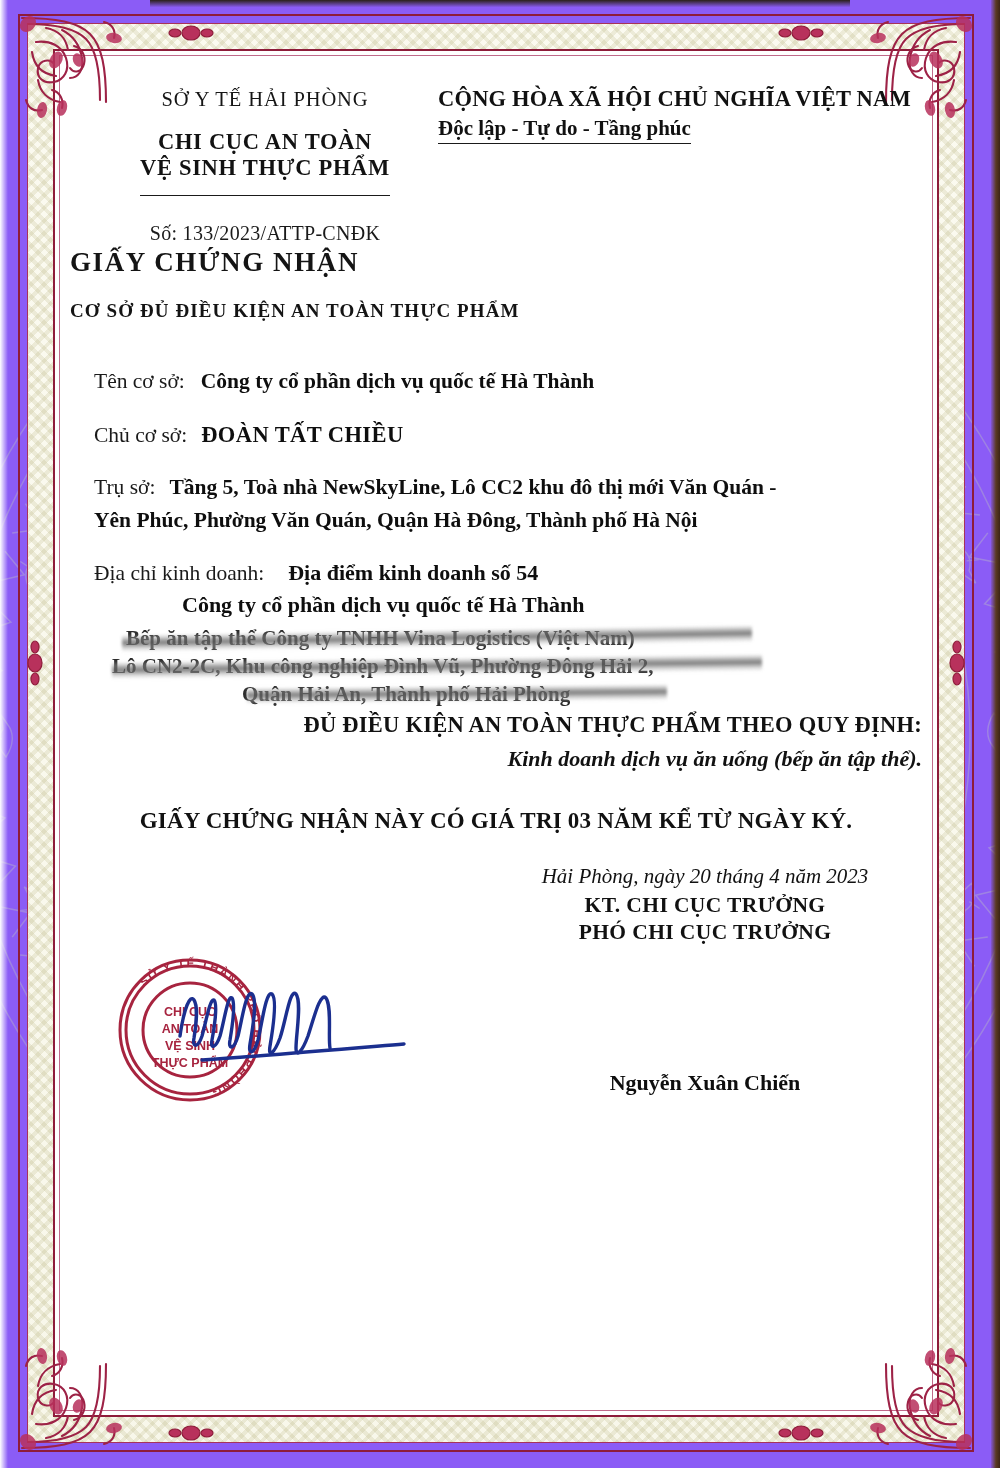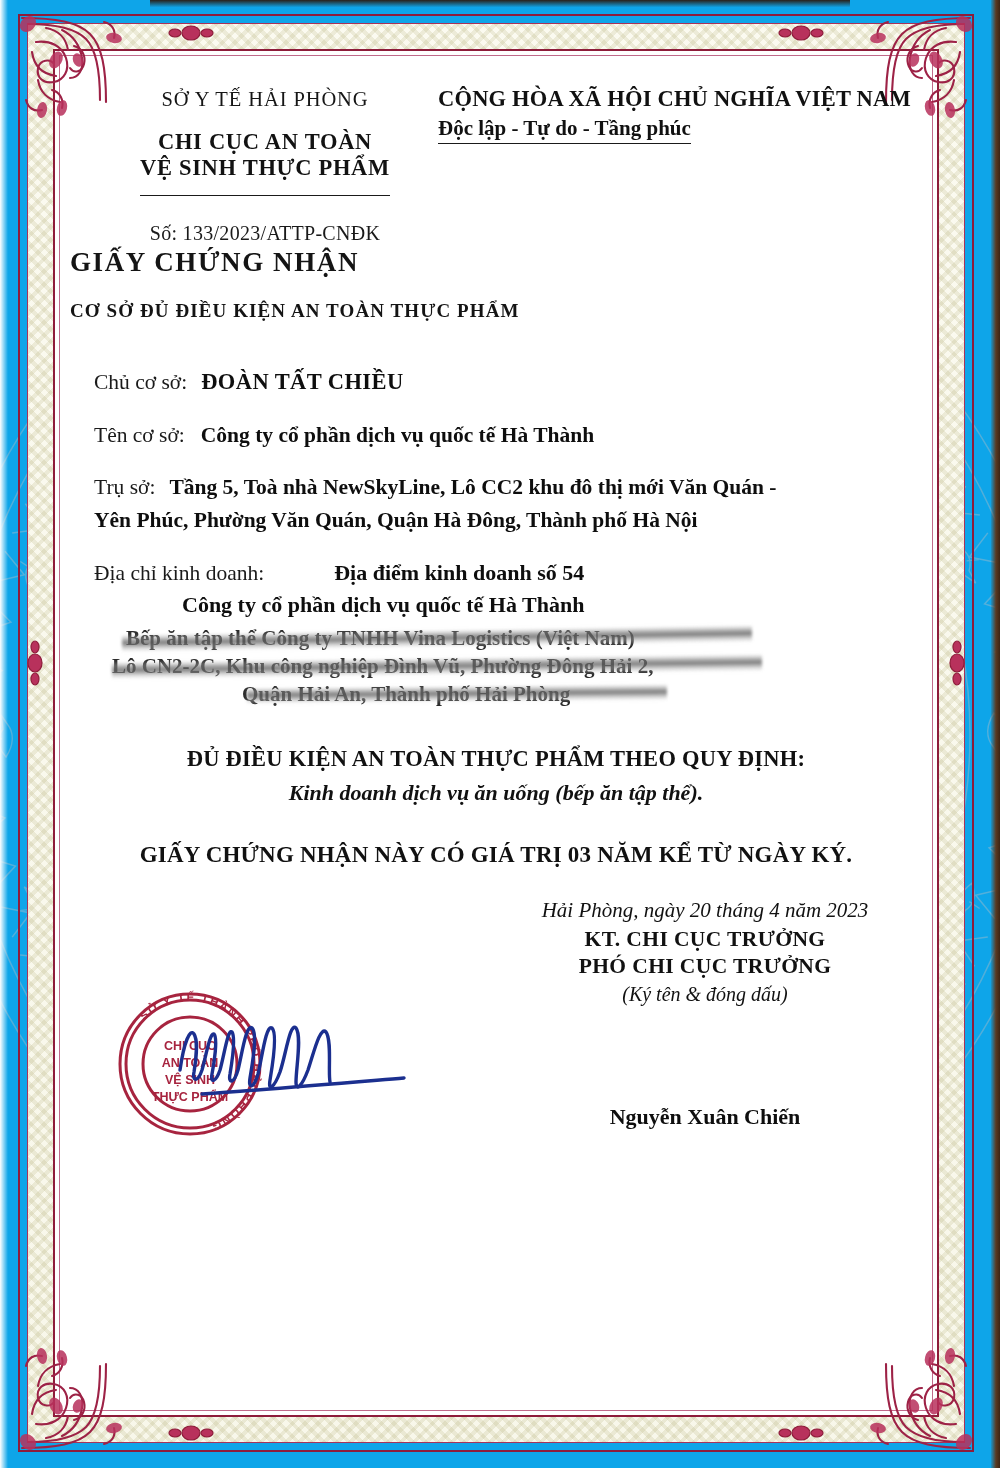--- a/index.html
+++ b/index.html
@@ -9,21 +9,21 @@
     height: 1468px;
     background: #ffffff;
     font-family: "Liberation Serif", "DejaVu Serif", serif;
   }
 
   #page {
     position: relative;
     width: 1000px;
     height: 1468px;
     overflow: hidden;
-    background: #0ea5e9;
+    background: #8b5cf6;
   }
 
   
   .scan-edge-right {
     position: absolute; top: 0; right: 0; width: 9px; height: 1468px;
     background: linear-gradient(to right, rgba(90,55,35,.15), #5a3a22 55%, #3c2415);
     z-index: 40;
   }
   .scan-edge-top {
     position: absolute; top: 0; left: 150px; width: 700px; height: 7px;
@@ -170,21 +170,21 @@
   }
   .sm1 { left: 10px;  top: 4px;  width: 630px; height: 17px; transform: rotate(-0.9deg); }
   .sm2 { left: 0px;   top: 32px; width: 650px; height: 17px; transform: rotate(-0.7deg); }
   .sm3 { left: 135px; top: 60px; width: 420px; height: 16px; transform: rotate(-0.5deg); }
 
   .tel-row { margin-top: 16px; position: relative; height: 32px; }
   .tel-lbl { position: absolute; left: 0;   font-size: 21.5px; color: #1a1a1a; }
   .tel-val { position: absolute; left: 128px; font-size: 21.5px; font-weight: bold; color: #0e0e0e; }
   .fax-lbl { position: absolute; left: 472px; font-size: 21.5px; color: #1a1a1a; }
 
-  .decl { text-align: center; margin-top: 34px; }
+  .decl { text-align: right; }
   .decl-1 {
     font-size: 22.5px; font-weight: bold; letter-spacing: .25px; color: #111;
   }
   .decl-2 {
     font-size: 22px; font-style: italic; font-weight: bold; color: #111; margin-top: 8px;
   }
   .validity {
     text-align: center; margin-top: 36px;
     font-size: 23px; font-weight: bold; letter-spacing: .2px; color: #111;
   }
@@ -718,38 +718,38 @@
     </div>
 
     <div class="title-block">
       <div class="title-1">GIẤY CHỨNG NHẬN</div>
       <div class="title-2">CƠ SỞ ĐỦ ĐIỀU KIỆN AN TOÀN THỰC PHẨM</div>
     </div>
 
     <div class="body-block">
 
       <div class="row">
+        <span class="lbl">Tên cơ sở:</span>
+        <span class="val" style="margin-left:12px;">Công ty cổ phần dịch vụ quốc tế Hà Thành</span>
+      </div>
+
+      <div class="row">
         <span class="lbl">Chủ cơ sở:</span>
         <span class="val-lg" style="margin-left:10px;">ĐOÀN TẤT CHIỀU</span>
-      </div>
-
-      <div class="row">
-        <span class="lbl">Tên cơ sở:</span>
-        <span class="val" style="margin-left:12px;">Công ty cổ phần dịch vụ quốc tế Hà Thành</span>
       </div>
 
       <div class="row">
         <span class="lbl">Trụ sở:</span>
         <span class="val" style="margin-left:10px;">Tầng 5, Toà nhà NewSkyLine, Lô CC2 khu đô thị mới Văn Quán -</span>
         <div class="val" style="margin-top:2px;">Yên Phúc, Phường Văn Quán, Quận Hà Đông, Thành phố Hà Nội</div>
       </div>
 
       <div class="row" style="margin-bottom:6px;">
         <span class="lbl">Địa chỉ kinh doanh:</span>
-        <span class="addr-val addr-l1" style="display:inline-block; margin-left:66px;">Địa điểm kinh doanh số 54</span>
+        <span class="addr-val addr-l1" style="display:inline-block; margin-left:20px;">Địa điểm kinh doanh số 54</span>
         <span class="addr-val addr-l2">Công ty cổ phần dịch vụ quốc tế Hà Thành</span>
       </div>
 
       <div class="redacted">
         <div class="redacted-line rl1">Bếp ăn tập thể Công ty TNHH Vina Logistics (Việt Nam)</div>
         <div class="redacted-line rl2">Lô CN2-2C, Khu công nghiệp Đình Vũ, Phường Đông Hải 2,</div>
         <div class="redacted-line rl3">Quận Hải An, Thành phố Hải Phòng</div>
         <div class="smear sm1"></div>
         <div class="smear sm2"></div>
         <div class="smear sm3"></div>
@@ -763,21 +763,20 @@
       <div class="decl-2">Kinh doanh dịch vụ ăn uống (bếp ăn tập thể).</div>
     </div>
 
     <div class="validity">GIẤY CHỨNG NHẬN NÀY CÓ GIÁ TRỊ 03 NĂM KỂ TỪ NGÀY KÝ.</div>
 
     <div class="sign-block">
       <div class="sign-inner">
         <div class="sign-date">Hải Phòng, ngày 20 tháng 4 năm 2023</div>
         <div class="sign-role1">KT. CHI CỤC TRƯỞNG</div>
         <div class="sign-role2">PHÓ CHI CỤC TRƯỞNG</div>
-        <div class="sign-note">(Ký tên &amp; đóng dấu)</div>
       </div>
 
       <div class="seal">
         <svg viewBox="0 0 160 160" xmlns="http://www.w3.org/2000/svg">
           <defs>
             <path id="outerArc" d="M 80,80 m -63,0 a 63,63 0 1,1 126,0 a 63,63 0 1,1 -126,0"></path>
           </defs>
           <g fill="none" stroke="#a7243f" stroke-width="3">
             <circle cx="80" cy="80" r="70"></circle>
             <circle cx="80" cy="80" r="64"></circle>

